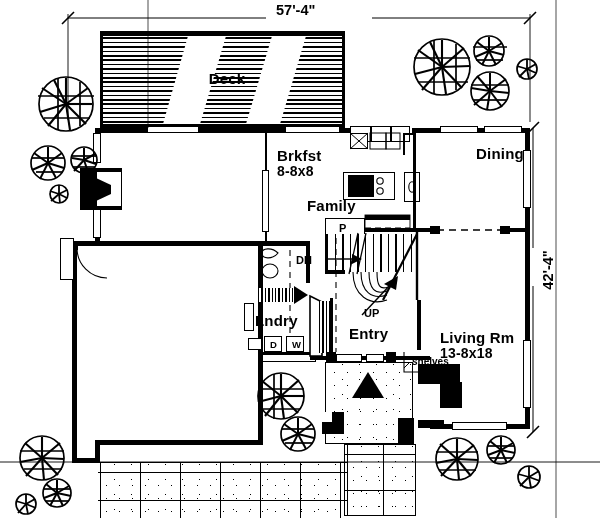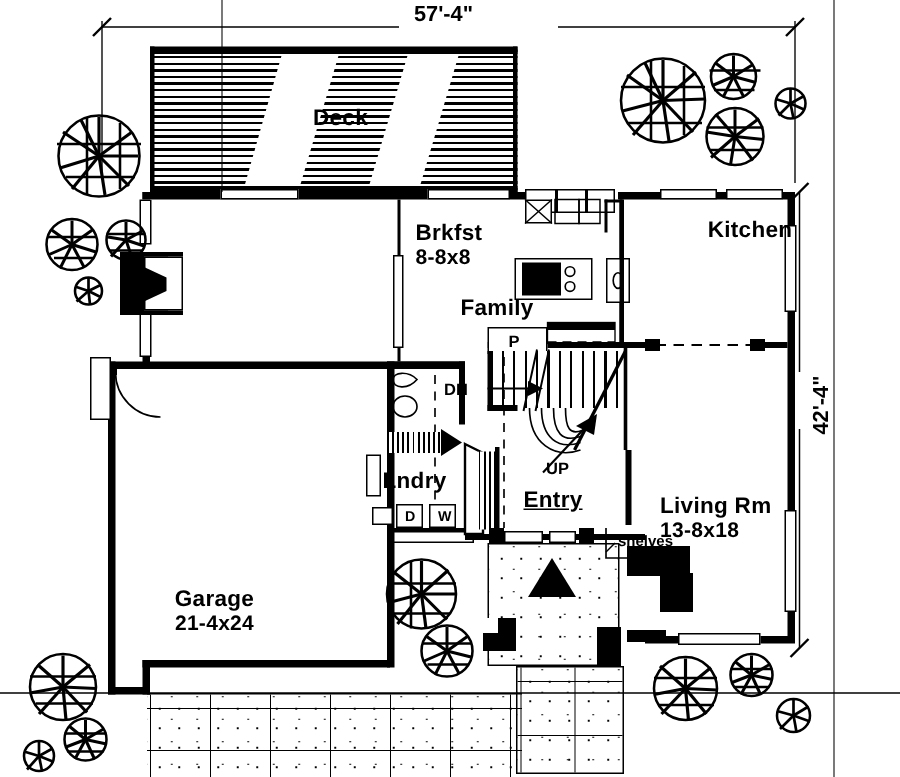--- a/index.html
+++ b/index.html
@@ -121,40 +121,36 @@
   <div class="wall" style="left:95px;top:440px;width:5px;height:23px;"></div>
   <div class="wall" style="left:95px;top:440px;width:165px;height:5px;"></div>
   <div class="wall" style="left:258px;top:241px;width:5px;height:204px;"></div>
 
   <svg class="ov">
     <path d="M77,248 A30,30 0 0 0 107,278" fill="none" stroke="#000" stroke-width="1.1"></path>
     <line x1="77" y1="246" x2="77" y2="250" stroke="#000" stroke-width="2"></line>
   </svg>
   <div class="out" style="left:60px;top:238px;width:14px;height:42px;background:#fff;"></div>
 
-  <div class="lbl ctr" style="left:88px;top:392px;width:110px;">
-    <span class="nm">Garage</span>
-    <span class="dm">21-4x24</span>
-  </div>
 
 
   <div class="lbl" style="left:277px;top:148px;">
     <span class="nm">Brkfst</span>
     <span class="dm">8-8x8</span>
   </div>
 
   <div class="lbl" style="left:307px;top:198px;">
     <span class="nm">Family</span>
   </div>
 
   <div class="lbl ctr" style="left:455px;top:146px;width:90px;">
-    <span class="nm">Kitchen</span>
-  </div>
-
-  <div class="lbl" style="left:349px;top:326px;text-decoration:underline;">
+    <span class="nm">Dining</span>
+  </div>
+
+  <div class="lbl" style="left:349px;top:326px;">
     <span class="nm">Entry</span>
   </div>
 
   <div class="lbl" style="left:440px;top:330px;">
     <span class="nm">Living Rm</span>
     <span class="dm">13-8x18</span>
   </div>
 
   <div class="lbl" style="left:255px;top:313px;">
     <span class="nm">Lndry</span>

